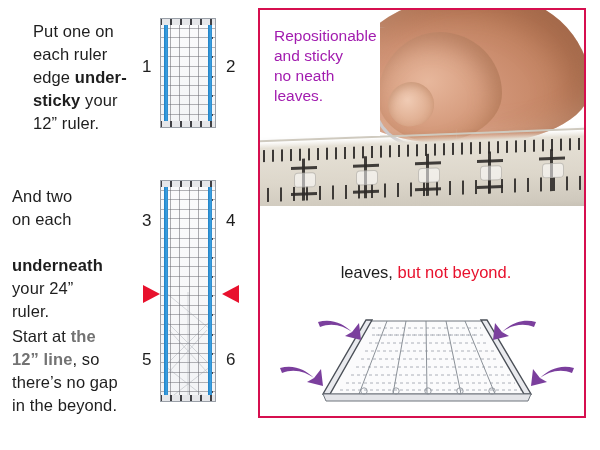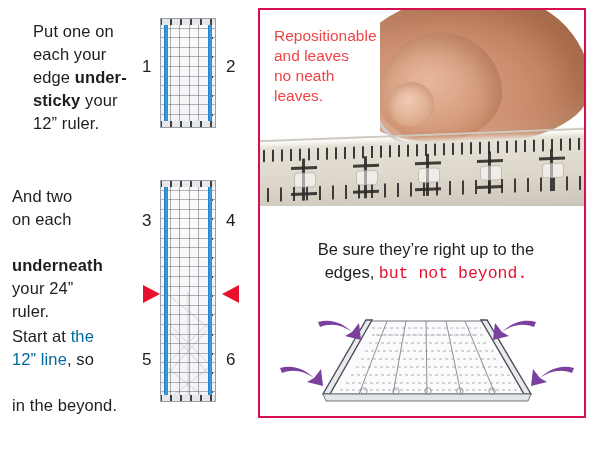--- a/index.html
+++ b/index.html
@@ -15,22 +15,22 @@
 
   
   .instr{
     position:absolute;
     font-size:16.5px;
     line-height:23px;
     color:#1e1e1e;
     letter-spacing:0.1px;
   }
   .instr b{font-weight:bold;}
-  .red{color:#e8112d;font-family:Liberation Mono, monospace;}
-  .redb{color:#0369a1;font-weight:normal;}
+  .red{color:#e8112d;}
+  .redb{color:#737373;font-weight:bold;}
 
   #txt-12{left:12px;top:20px;width:132px;margin-left:21px;}
   #txt-24{left:12px;top:185px;width:128px;}
   #txt-start{left:12px;top:325px;width:140px;}
 
   
   .ruler{
     position:absolute;
     background:#fdfdfd;
     box-sizing:border-box;
@@ -185,21 +185,21 @@
   #photo .wtop{
     position:absolute;left:0;top:0;width:120px;height:126px;background:#ffffff;
   }
   #photo .wbot{
     position:absolute;left:0;right:0;bottom:0;height:16px;background:#ffffff;
   }
 
   #caption-red{
     position:absolute;left:14px;top:16px;
     font-size:15.5px;line-height:20px;
-    color:#ef4444;
+    color:#a21caf;
     width:140px;
     z-index:6;
   }
 
   #caption-edges{
     position:absolute;left:14px;top:228px;width:304px;
     text-align:center;
     font-size:16.5px;line-height:23px;
     color:#1e1e1e;
   }
@@ -208,39 +208,39 @@
   #diagram{position:absolute;left:0;top:296px;width:324px;height:112px;}
   #diagram svg{display:block;}
 </style>
 </head>
 <body>
 
 <div class="stage">
 
   <div class="instr" id="txt-12">
     <span>Put one on</span><br>
-    <span>each your</span><br>
+    <span>each ruler</span><br>
     <span>edge </span><b>under-</b><br>
     <b>sticky</b><span> your</span><br>
     <span>12” ruler.</span>
   </div>
 
   <div class="instr" id="txt-24">
     <span>And two</span><br>
     <span>on each</span><br>
     <br>
     <b>underneath</b><br>
     <span>your 24”</span><br>
     <span>ruler.</span>
   </div>
 
   <div class="instr" id="txt-start">
     <span>Start at </span><span class="redb">the</span><br>
     <span class="redb">12” line</span><span>, so</span><br>
-    <br>
+    <span>there’s no gap</span><br>
     <span>in the beyond.</span>
   </div>
 
   <div class="ruler" id="ruler12">
     <div class="body"></div>
     <div class="dots"></div>
     <div class="dots2"></div>
     <div class="stripL"></div>
     <div class="stripR"></div>
     <div class="capT"></div>
@@ -303,28 +303,28 @@
         <div class="pad" style="left:164px;top:32px"></div>
         <div class="pad" style="left:226px;top:32px"></div>
         <div class="pad" style="left:288px;top:32px"></div>
       </div>
       <div class="wtop"></div>
       <div class="wbot"></div>
     </div>
 
     <div id="caption-red">
       <span>Repositionable</span><br>
-      <span>and leaves</span><br>
+      <span>and sticky</span><br>
       <span>no neath</span><br>
       <span>leaves.</span>
     </div>
 
     <div id="caption-edges">
-      <span>Be sure they’re right up to the</span><br>
-      <span>edges, </span><span class="red">but not beyond.</span>
+      <br>
+      <span>leaves, </span><span class="red">but not beyond.</span>
     </div>
 
     <div id="diagram">
       <svg width="324" height="112" viewBox="0 0 324 112">
 
         <g>
           <polygon points="108,15 224,15 268,88 66,88" fill="#fbfbfc" stroke="#6f757d" stroke-width="1"></polygon>
 
           <g stroke="#9aa0a8" stroke-width="0.8" stroke-dasharray="3 3">
             <line x1="112" y1="22" x2="221" y2="22"></line>

